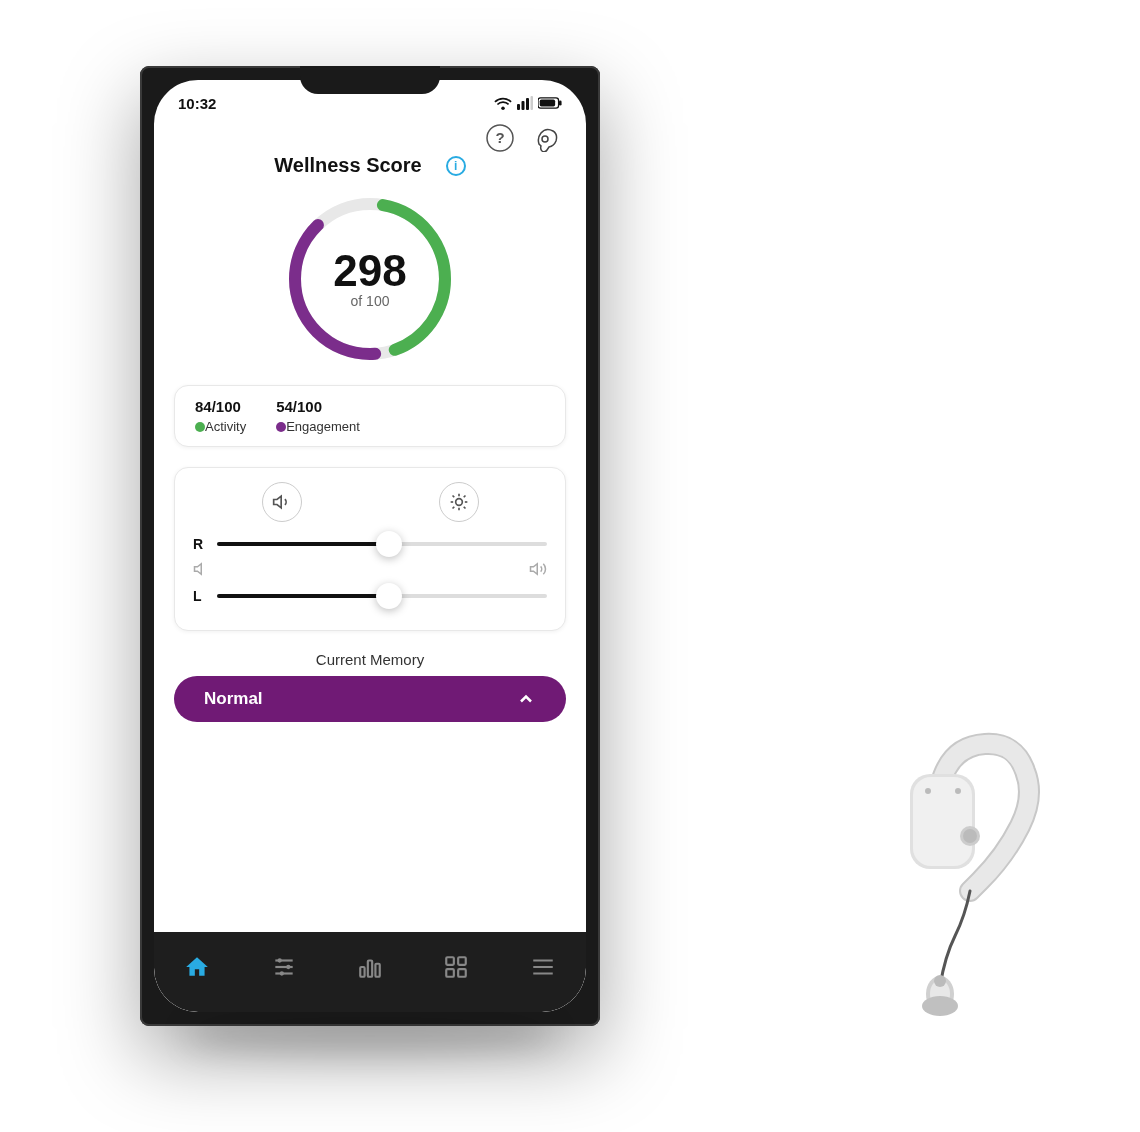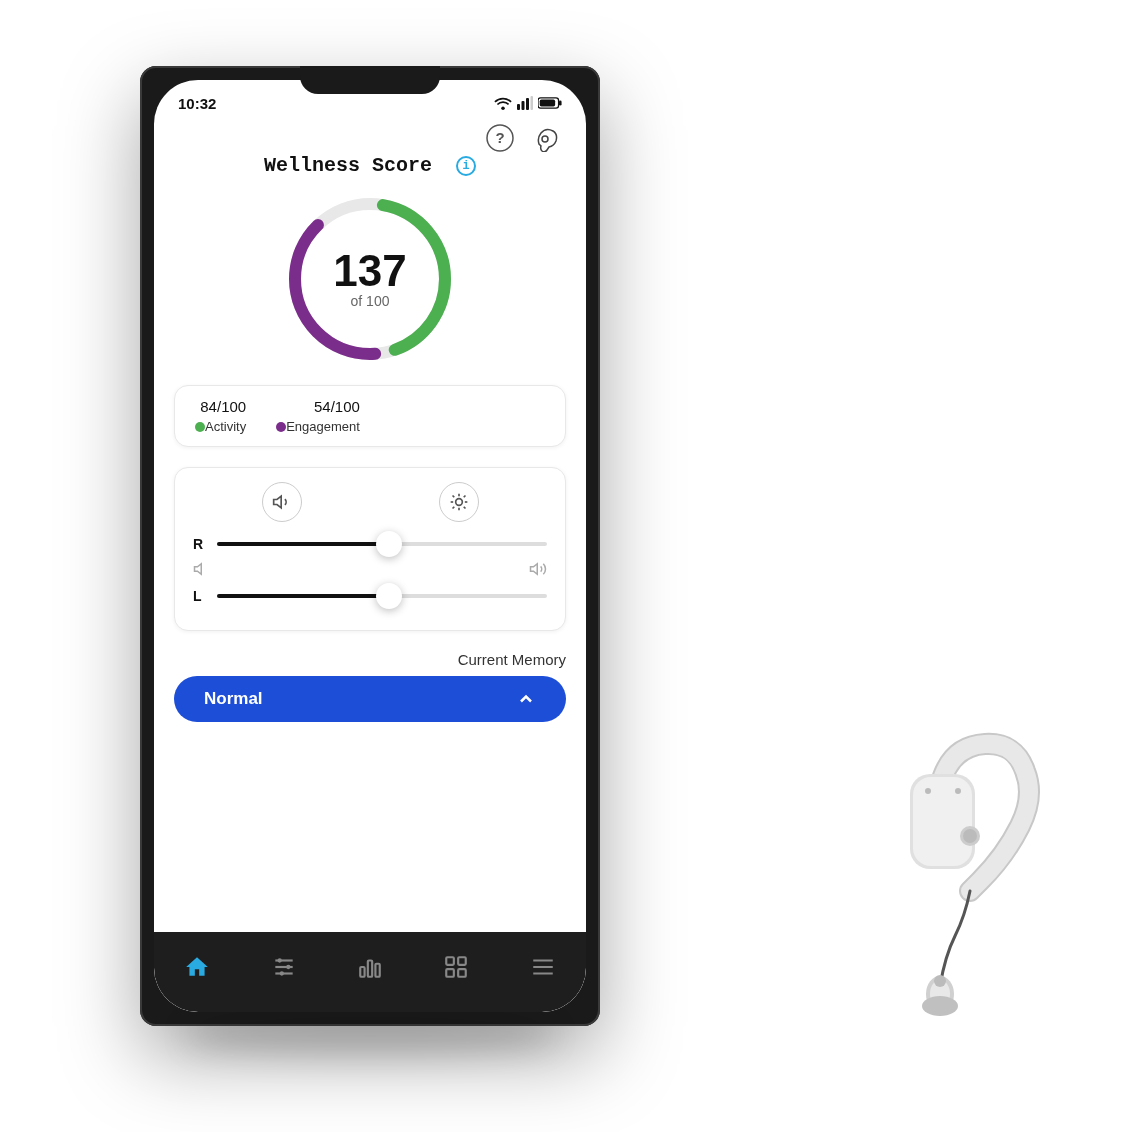--- a/index.html
+++ b/index.html
@@ -24,21 +24,21 @@
     }
 
     
     .phone {
       position: absolute;
       left: 120px;
       top: 40px;
       width: 460px;
       height: 960px;
       background: #1a1a1a;
-      border-radius: 16px;
+      border-radius: 9px;
       box-shadow: 0 30px 80px rgba(0,0,0,0.35), inset 0 0 0 2px #3a3a3a;
       z-index: 2;
       padding-left: 13px;
     }
 
     
     .phone-notch {
       position: absolute;
       top: 0;
       left: 50%;
@@ -109,21 +109,20 @@
     .wellness-title {
       text-align: center;
       font-size: 20px;
       font-weight: 700;
       color: #111;
       margin-bottom: 12px;
       display: flex;
       align-items: center;
       justify-content: center;
       gap: 24px;
-      font-family: Liberation Mono, monospace;
     }
     .info-icon {
       width: 20px;
       height: 20px;
       border-radius: 50%;
       border: 2px solid #29abe2;
       color: #29abe2;
       font-size: 12px;
       font-weight: 700;
       display: flex;
@@ -178,23 +177,22 @@
       margin-bottom: 20px;
       box-shadow: 0 1px 4px rgba(0,0,0,0.06);
     }
     .legend-item {
       display: flex;
       flex-direction: column;
       gap: 4px;
     }
     .legend-score {
       font-size: 15px;
-      font-weight: 400;
+      font-weight: 700;
       color: #111;
-      text-align: right;
     }
     .legend-label {
       display: flex;
       align-items: center;
       font-size: 13px;
       color: #333;
     }
     .legend-dot {
       width: 10px;
       height: 10px;
@@ -275,24 +273,23 @@
 
     
     .memory-section {
       text-align: center;
     }
     .memory-label {
       font-size: 15px;
       color: #333;
       margin-bottom: 8px;
       font-weight: 500;
-      text-align: right;
     }
     .memory-button {
-      background: #1d4ed8;
+      background: #701a75;
       border-radius: 30px;
       color: #fff;
       font-size: 17px;
       font-weight: 600;
       padding: 13px 30px;
       display: flex;
       align-items: center;
       justify-content: space-between;
       width: 100%;
       gap: 12px;
@@ -411,21 +408,21 @@
         <div class="donut-container">
           <div class="donut-wrap">
             <svg viewBox="0 0 180 180">
 
               <circle cx="90" cy="90" r="75" fill="none" stroke="#e8e8e8" stroke-width="12"></circle>
 
               <circle cx="90" cy="90" r="75" fill="none" stroke="#4caf50" stroke-width="12" stroke-dasharray="197 274" stroke-dashoffset="-13" stroke-linecap="round"></circle>
               <circle cx="90" cy="90" r="75" fill="none" stroke="#7b2d8b" stroke-width="12" stroke-dasharray="183 288" stroke-dashoffset="-230" stroke-linecap="round"></circle>
             </svg>
             <div class="donut-center">
-              <div class="donut-score">137</div>
+              <div class="donut-score">298</div>
               <div class="donut-of">of 100</div>
             </div>
           </div>
         </div>
 
         <div class="legend-card">
           <div class="legend-item">
             <span class="legend-score">84/100</span>
             <span class="legend-label">
               <span class="legend-dot" style="background:#4caf50;"></span>

